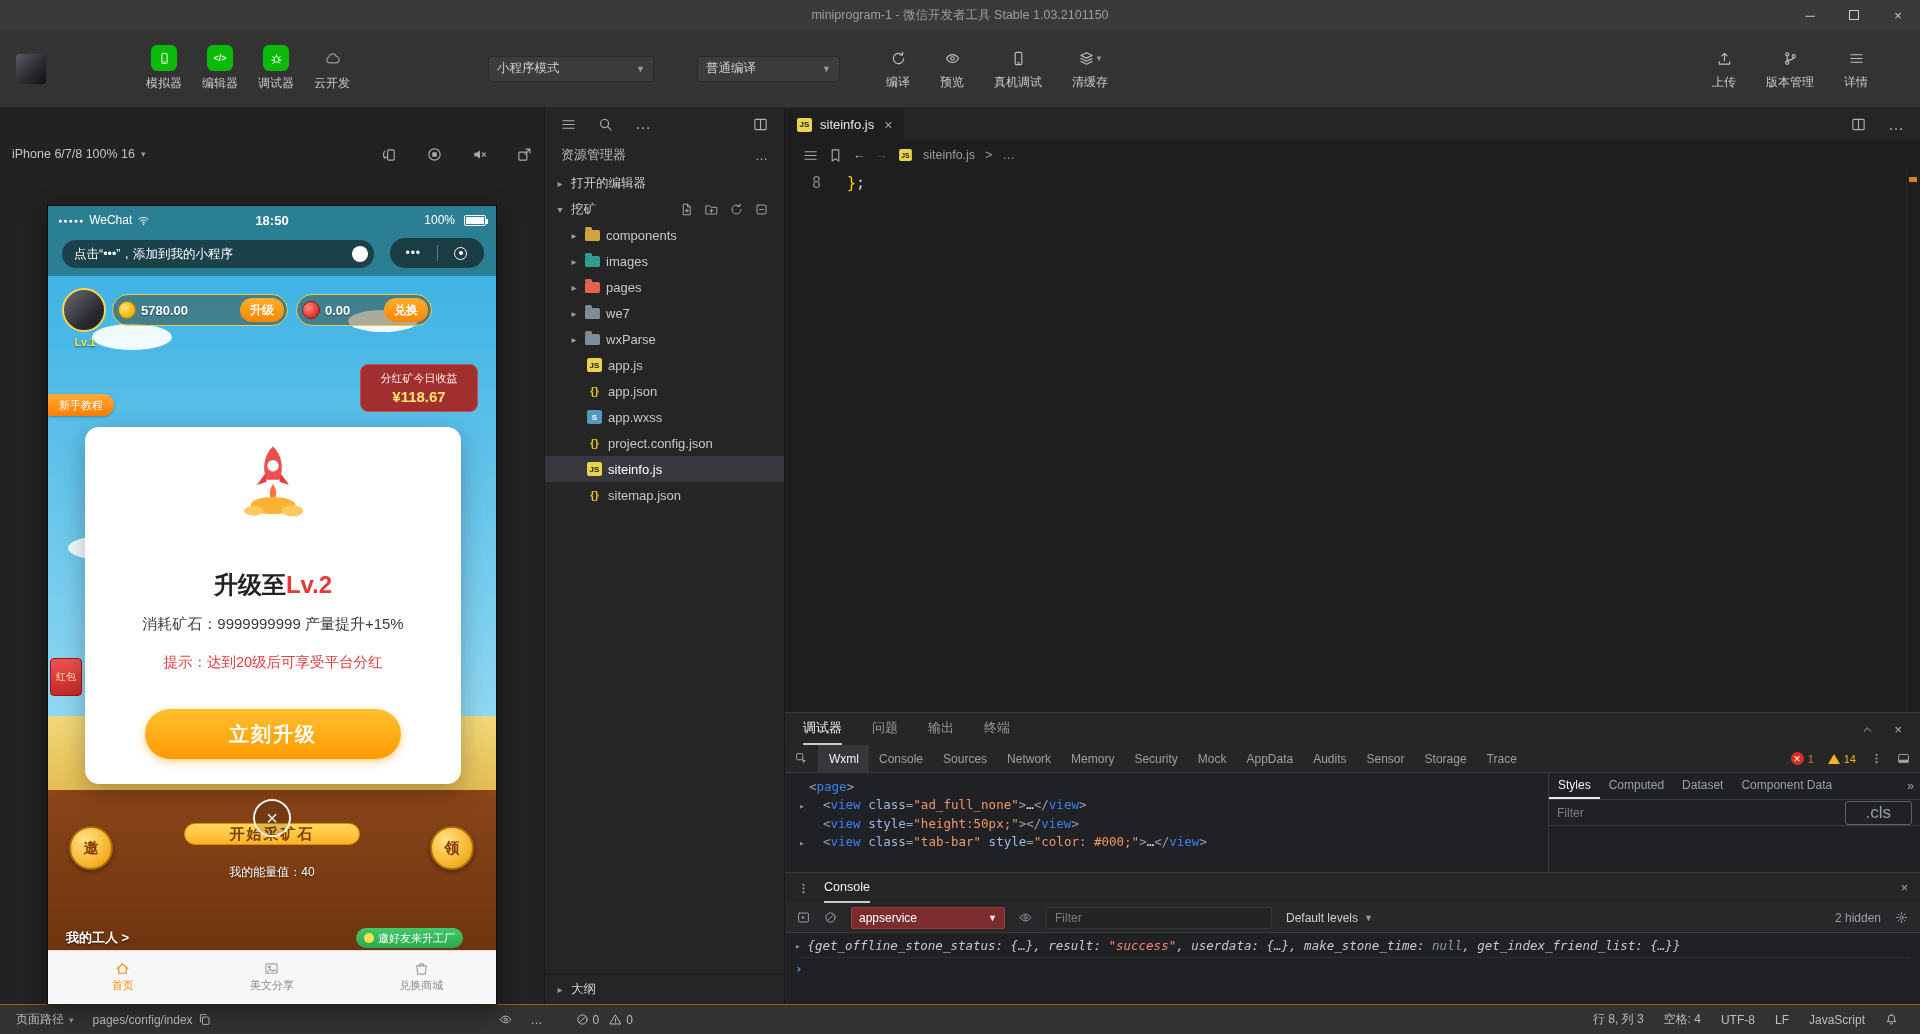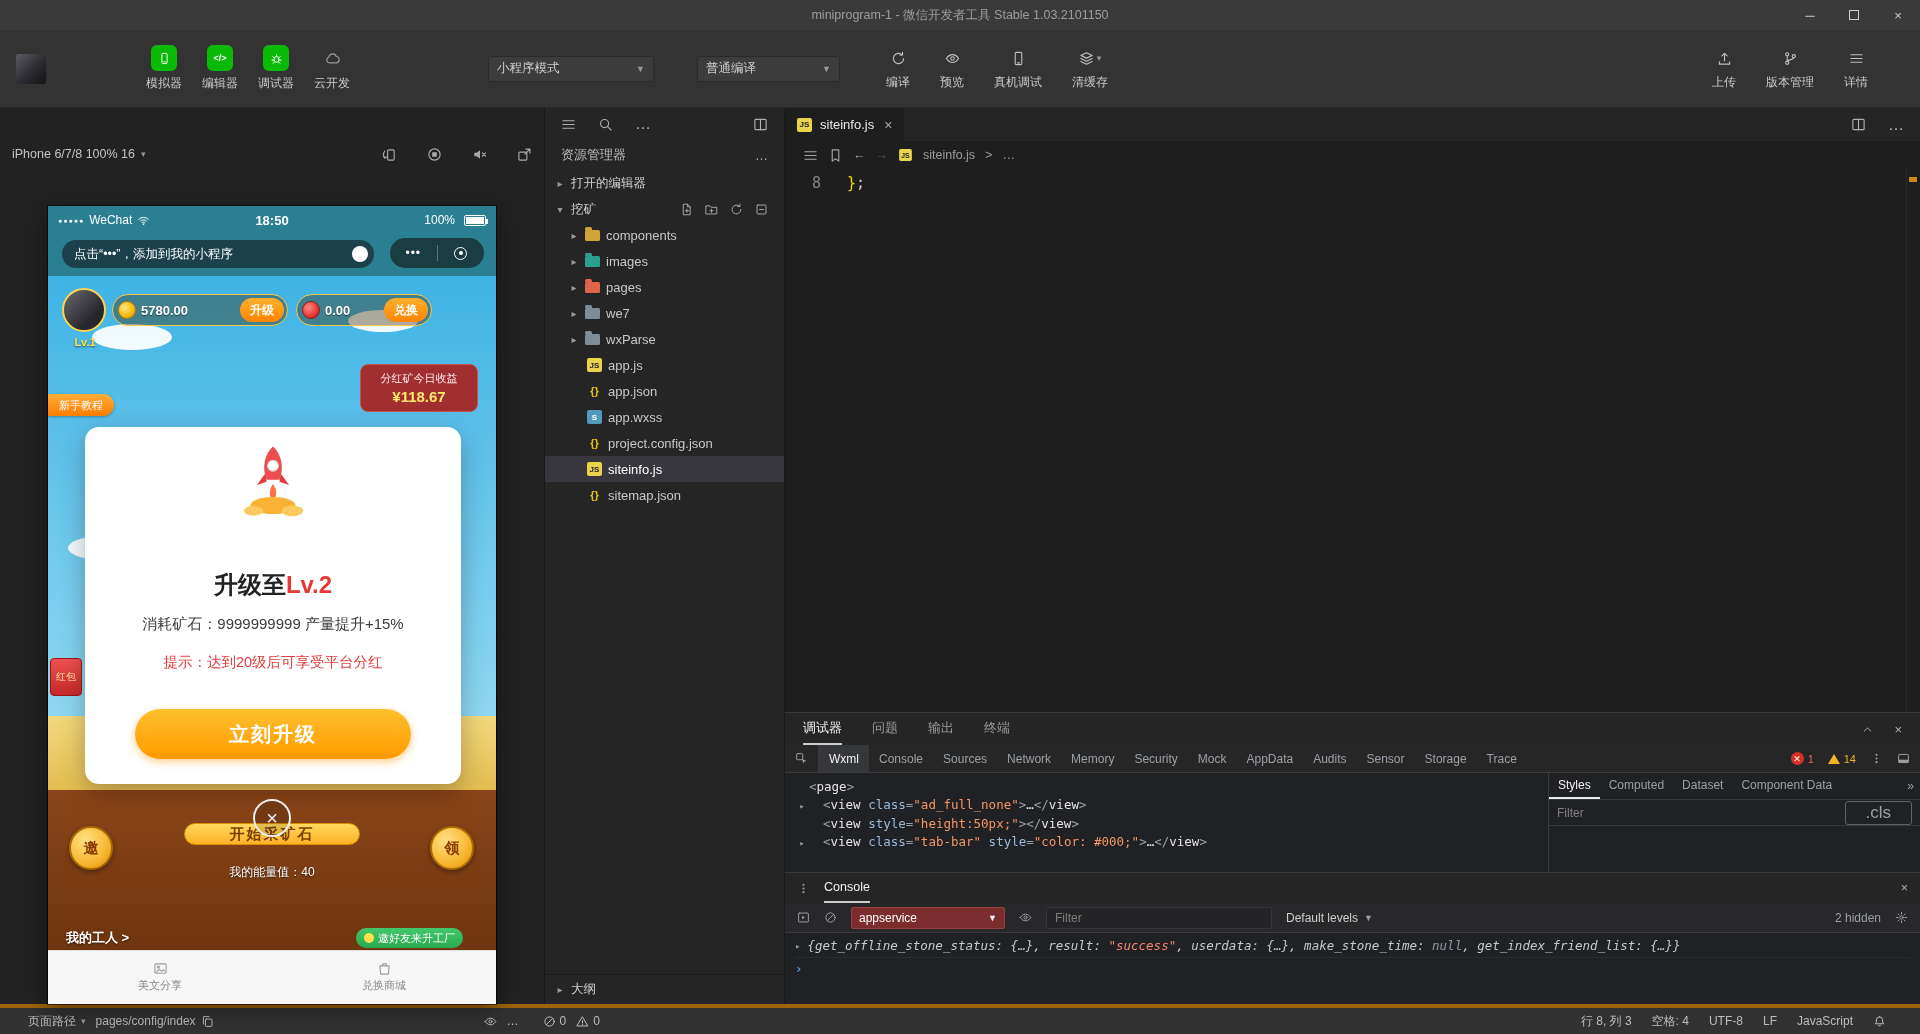--- a/index.html
+++ b/index.html
@@ -77,21 +77,21 @@
 .income .l1{color:#ffecec;font-size:11px;}
 .income .l2{color:#ffe86b;font-size:15px;font-weight:bold;}
 .tut{position:absolute;left:0;top:188px;width:66px;height:22px;border-radius:0 11px 11px 0;background:linear-gradient(#ffac3a,#ff7d00);color:#fff;font-size:11px;display:flex;align-items:center;justify-content:center;box-shadow:0 1px 3px rgba(0,0,0,.3);}
 .redpacket{position:absolute;left:2px;top:452px;width:32px;height:38px;border-radius:4px;background:linear-gradient(#ef5350,#c62828);color:#ffe9a8;font-size:10px;display:flex;align-items:center;justify-content:center;border:1px solid #a31515;}
 .modal{position:absolute;left:37px;top:221px;width:376px;height:357px;background:#fff;border-radius:14px;box-shadow:0 8px 26px rgba(0,0,0,.28);text-align:center;z-index:3;}
 .rocket{margin:14px auto 0;}
 .m-title{position:absolute;left:0;right:0;top:142px;font-size:24px;font-weight:bold;color:#222;}
 .m-title .lv{color:#e53935;}
 .m-desc{position:absolute;left:0;right:0;top:188px;font-size:15px;color:#3c3c3c;}
 .m-hint{position:absolute;left:0;right:0;top:226px;font-size:14.5px;color:#e23c3c;}
-.m-btn{position:absolute;left:50%;transform:translateX(-50%);top:282px;width:276px;height:50px;border-radius:25px;background:linear-gradient(#ffc02e,#ff9a00);color:#fff;font-size:20px;font-weight:bold;display:flex;align-items:center;justify-content:center;letter-spacing:2px;box-shadow:0 3px 8px rgba(255,150,0,.45);}
+.m-btn{position:absolute;left:50%;transform:translateX(-50%);top:282px;width:256px;height:50px;border-radius:25px;background:linear-gradient(#ffc02e,#ff9a00);color:#fff;font-size:20px;font-weight:bold;display:flex;align-items:center;justify-content:center;letter-spacing:2px;box-shadow:0 3px 8px rgba(255,150,0,.45);}
 .m-close{position:absolute;left:205px;top:593px;width:38px;height:38px;border:2px solid #eee;border-radius:50%;color:#eee;font-size:20px;display:flex;align-items:center;justify-content:center;z-index:3;background:rgba(0,0,0,.12);}
 .gold-circle{position:absolute;width:44px;height:44px;border-radius:50%;background:radial-gradient(circle at 35% 30%,#ffe083,#f7b733 60%,#df9000);border:2px solid #a86b00;color:#8a3c00;font-weight:bold;font-size:15px;display:flex;align-items:center;justify-content:center;box-shadow:0 2px 5px rgba(0,0,0,.4);}
 .mine-btn{position:absolute;left:136px;top:617px;width:176px;height:22px;border-radius:17px;background:linear-gradient(#ffd95e,#ffb226);border:1px solid #d98f00;color:#7a3d00;font-size:15px;font-weight:bold;display:flex;align-items:center;justify-content:center;letter-spacing:2px;}
 .energy{position:absolute;left:0;right:0;top:658px;text-align:center;color:#fff;font-size:12px;text-shadow:0 1px 2px rgba(0,0,0,.6);}
 .workers{position:absolute;left:18px;top:723px;color:#fff;font-size:13px;font-weight:bold;text-shadow:0 1px 2px rgba(0,0,0,.6);}
 .inv-banner{position:absolute;left:308px;top:722px;height:20px;border-radius:10px;background:linear-gradient(#43c76b,#2aa94f);color:#fff;font-size:11px;display:flex;align-items:center;gap:4px;padding:0 8px;}
 .inv-ico{width:10px;height:10px;border-radius:50%;background:#ffe14d;}
 .ph-tabbar{position:absolute;left:0;right:0;top:744px;height:54px;display:flex;z-index:2;}
 .ph-tab{flex:1;display:flex;flex-direction:column;align-items:center;justify-content:center;gap:2px;font-size:11px;color:#8a8a8a;}
 .ph-tab.active{color:#ff8a00;}
@@ -148,21 +148,21 @@
 .errb{display:flex;align-items:center;gap:4px;color:#e46962;font-size:11px;}
 .errb .dot{width:13px;height:13px;border-radius:50%;background:#d93025;color:#fff;font-size:9px;display:flex;align-items:center;justify-content:center;}
 .warnb{display:flex;align-items:center;gap:4px;color:#f0b429;font-size:11px;}
 .tri{width:0;height:0;border-left:6px solid transparent;border-right:6px solid transparent;border-bottom:10px solid #f0b429;position:relative;}
 .dbg-body{flex:1;display:flex;min-height:0;background:#202124;}
 .wxml{flex:1;padding:5px 0 0 10px;font-family:"DejaVu Sans Mono","Liberation Mono",monospace;font-size:12.5px;line-height:18px;overflow:hidden;white-space:nowrap;}
 .wx-line{display:flex;align-items:flex-start;}
 .wx-arr{width:14px;color:#9aa0a6;font-size:9px;padding-top:1px;flex:0 0 14px;text-align:center;}
 .wx-ind{padding-left:14px;}
 .seg-p{color:#9aa0a6;}
-.seg-tag{color:#e5e5e5;}
+.seg-tag{color:#3b82f6;}
 .seg-attr{color:#9bbbdc;}
 .seg-val{color:#f29766;}
 .seg-text{color:#e8eaed;}
 .styles{width:372px;flex:0 0 372px;border-left:1px solid #3a3a3a;display:flex;flex-direction:column;}
 .styles-tabs{height:27px;flex:0 0 27px;display:flex;align-items:stretch;border-bottom:1px solid #3a3a3a;font-size:12px;color:#9aa0a6;}
 .stab{padding:0 9px;display:flex;align-items:center;border-bottom:2px solid transparent;white-space:nowrap;}
 .stab.active{color:#f1f1f1;border-bottom-color:#e8eaed;}
 .styles-tabs .chev{margin-left:auto;display:flex;align-items:center;padding:0 6px;color:#9aa0a6;}
 .filter-row{height:26px;flex:0 0 26px;display:flex;align-items:center;border-bottom:1px solid #3a3a3a;padding:0 8px;gap:8px;}
 .filter-row input{flex:1;background:transparent;border:none;outline:none;color:#ccc;font-size:12px;font-family:inherit;}
@@ -185,21 +185,21 @@
 .con-body{flex:1;background:#202124;font-family:"DejaVu Sans Mono","Liberation Mono",monospace;font-size:12.5px;padding:2px 10px 0;min-height:0;}
 .con-row{display:flex;gap:7px;align-items:flex-start;line-height:21px;border-bottom:1px solid rgba(255,255,255,.05);}
 .con-row .tri8{color:#9aa0a6;font-size:9px;padding-top:1px;}
 .seg-cp{color:#c8cacc;font-style:italic;}
 .seg-cs{color:#f48771;font-style:italic;}
 .seg-cn{color:#9198a1;font-style:italic;}
 .prompt-row{display:flex;gap:8px;line-height:22px;}
 .prompt{color:#5f9df6;font-weight:bold;}
 
 
-.statusbar{height:30px;flex:0 0 30px;background:#323233;border-top:4px solid #a16207;display:flex;align-items:center;font-size:12px;color:#bdbdbd;padding:0 28px;gap:10px;}
+.statusbar{height:30px;flex:0 0 30px;background:#323233;border-top:1px solid #a16207;display:flex;align-items:center;font-size:12px;color:#bdbdbd;padding:0 16px;gap:19px;}
 .sb-item{display:flex;align-items:center;gap:5px;white-space:nowrap;}
 .sb-spacer{width:250px;}
 .sb-right{margin-left:auto;display:flex;align-items:center;gap:20px;padding-right:6px;}
 </style>
 </head>
 <body>
 
 <div class="app">
 
   <div class="titlebar">
@@ -458,20 +458,29 @@
         <div class="energy">我的能量值：40</div>
         <div class="gold-circle" style="left:382px;top:620px;">领</div>
 
         <div class="workers">我的工人 &gt;</div>
         <div class="inv-banner">
           <span class="inv-ico"></span>
           <span>邀好友来升工厂</span>
         </div>
 
         <div class="ph-tabbar">
+          <div class="ph-tab active">
+            <span>
+              <svg class="svg16" viewBox="0 0 16 16" style="stroke:#ff8a00;">
+                  <path d="M2.5 8L8 3l5.5 5"></path>
+                  <path d="M4 7v6h8V7"></path>
+                </svg>
+            </span>
+            <span>首页</span>
+          </div>
           <div class="ph-tab">
             <span>
               <svg class="svg16" viewBox="0 0 16 16" style="stroke:#9aa0a6;">
                   <rect x="2" y="3" width="12" height="10" rx="1"></rect>
                   <circle cx="5.8" cy="6.4" r="1.1"></circle>
                   <path d="M3.5 11.8l3.2-3.2 2.4 2.4 1.8-1.8 1.6 1.6"></path>
                 </svg>
             </span>
             <span>美文分享</span>
           </div>

